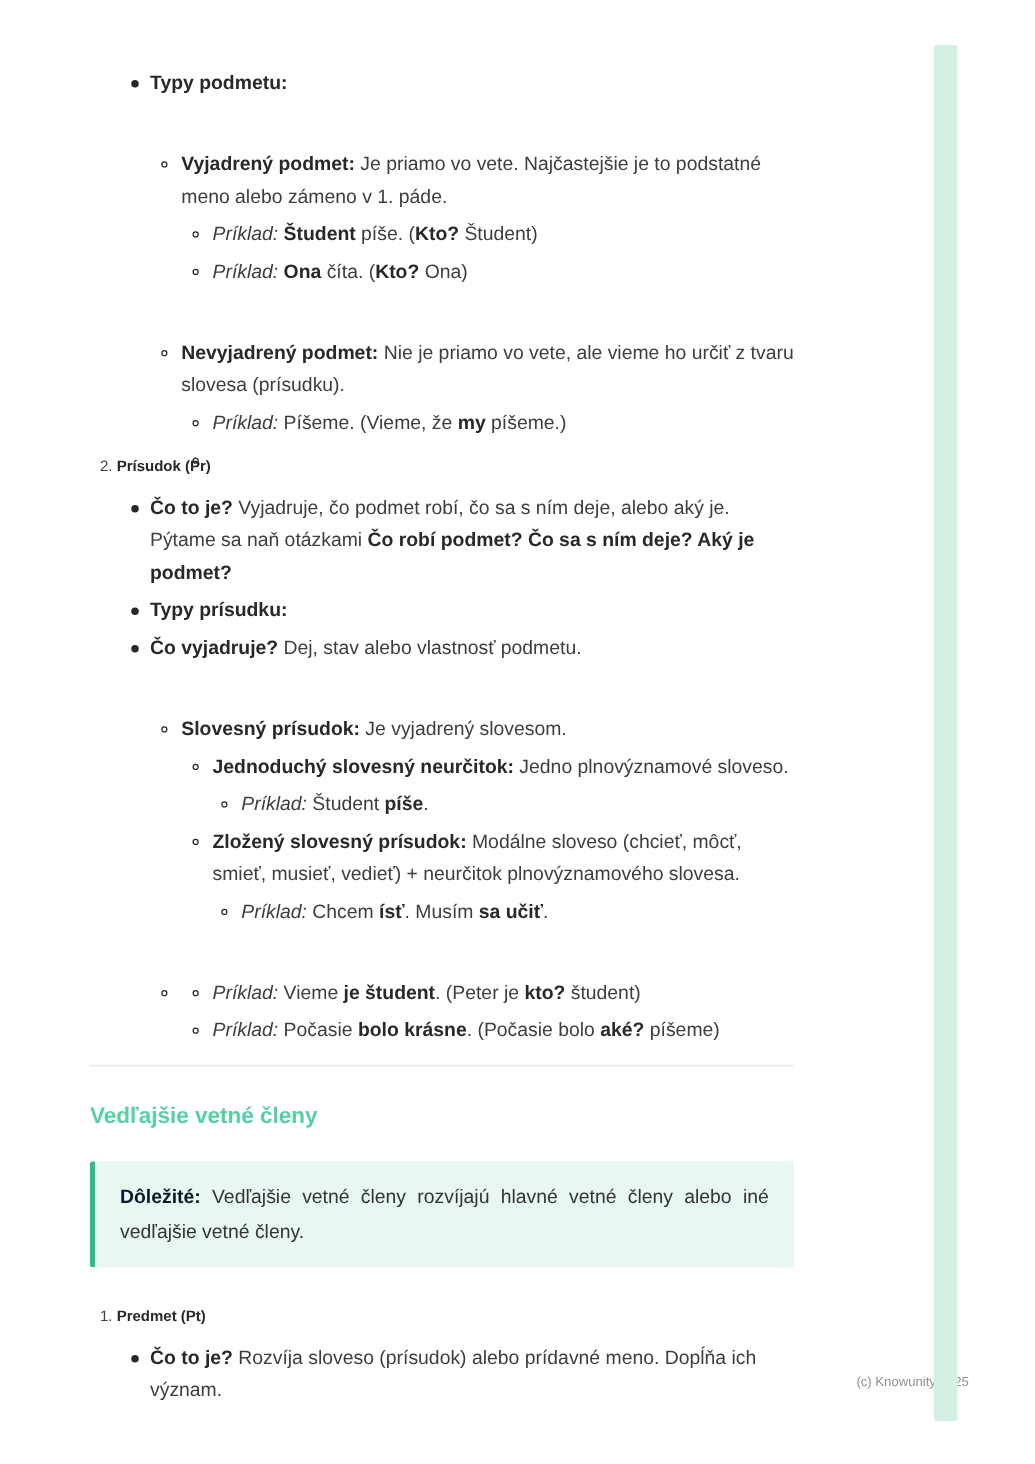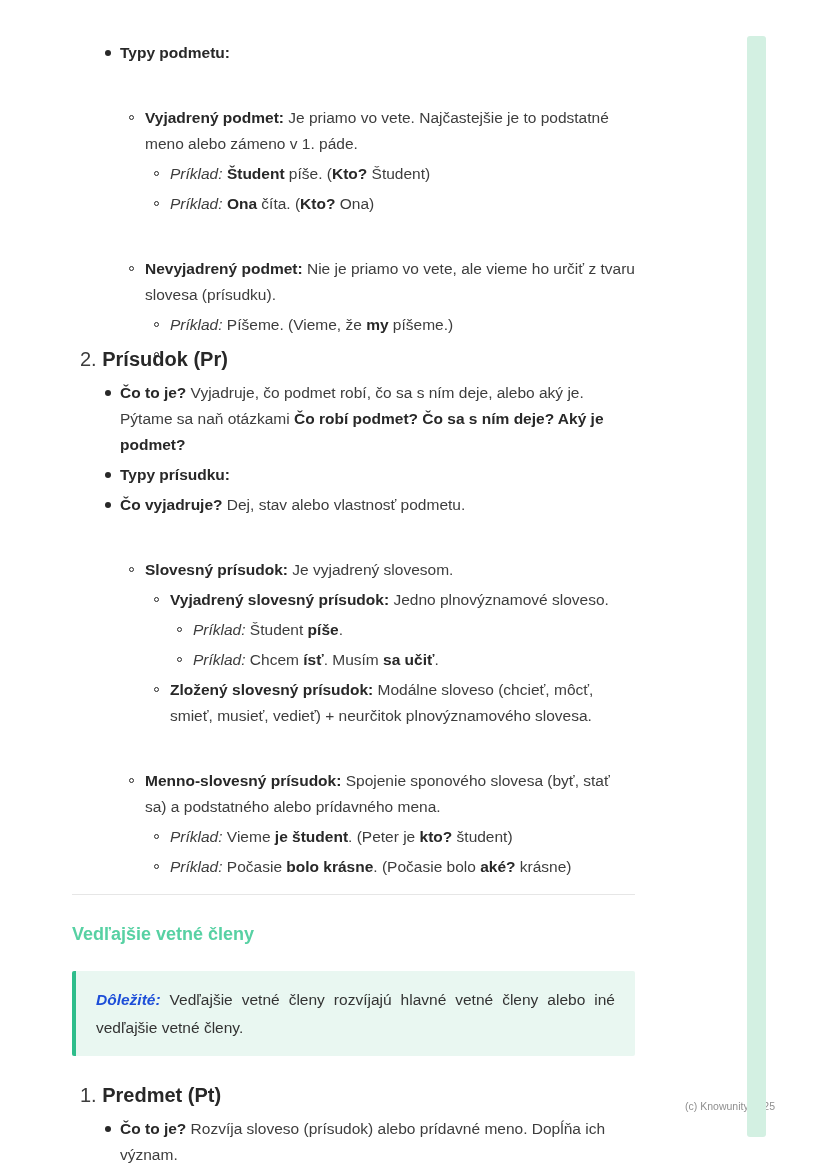--- a/index.html
+++ b/index.html
@@ -17,41 +17,41 @@
   body{
     background:#ffffff;
     position:relative;
     overflow:hidden;
     font-family:"Liberation Sans", sans-serif;
     color:var(--text);
   }
   .content{
     position:absolute;
     left:72px;
-    top:0;
+    top:14px;
     width:563px;
     padding-top:40px;
     font-size:15.5px;
     line-height:26px;
   }
   
   .li{position:relative;margin:0 0 4px 0;}
   .li.gap{}
   .level-1{padding-left:48px;}
   .level-1 .bullet{left:33px;}
   .level-2{padding-left:73px;margin-top:39px;}
   .level-2 .bullet{left:57px;}
   .level-3{padding-left:98px;}
   .level-3 .bullet{left:82px;}
   .level-4{padding-left:121px;}
   .level-4 .bullet{left:105px;}
   .bullet{position:absolute;top:10px;border-radius:50%;}
   .bullet.disc{width:6px;height:6px;background:var(--bold);}
   .bullet.circ{width:5px;height:5px;border:1.5px solid var(--bold);}
-  .num-item{padding-left:8px;margin:8px 0 8px 0;font-size:20px;}
+  .num-item{padding-left:8px;margin:8px 0 8px 0;font-size:12px;}
   .num-item.gap{margin-top:26px;}
   .b{font-weight:700;color:var(--bold);}
   .i{font-style:italic;}
   
   .divider{border:none;border-top:1px solid var(--divider);margin:14px 0 24px 0;}
   .section-heading{
     font-size:18px;
     line-height:30px;
     font-weight:700;
     color:var(--accent);
@@ -63,21 +63,21 @@
     border-radius:2px;
     padding:15px 20px;
     margin:0 0 4px 0;
   }
   .callout-text{
     font-size:15.5px;
     line-height:27.5px;
     text-align:justify;
     color:#333333;
   }
-  .callout-text .b{color:#1d4ed8;font-style:italic;}
+  .callout-text .b{color:#0f172a;}
   
   .footer{
     position:absolute;
     top:1100px;
     right:53px;
     font-size:10.5px;
     color:var(--footer);
   }
   .scroll-strip{
     position:absolute;
@@ -100,27 +100,27 @@
       <div class="li level-3"><span class="bullet circ"></span><span class="li-text"><span class="i">Príklad:</span><span> </span><span class="b">Študent</span><span> píše. (</span><span class="b">Kto?</span><span> Študent)</span></span></div>
       <div class="li level-3"><span class="bullet circ"></span><span class="li-text"><span class="i">Príklad:</span><span> </span><span class="b">Ona</span><span> číta. (</span><span class="b">Kto?</span><span> Ona)</span></span></div>
       <div class="li level-2 gap"><span class="bullet circ"></span><span class="li-text"><span class="b">Nevyjadrený podmet:</span><span> Nie je priamo vo vete, ale vieme ho určiť z tvaru slovesa (prísudku).</span></span></div>
       <div class="li level-3"><span class="bullet circ"></span><span class="li-text"><span class="i">Príklad:</span><span> Píšeme. (Vieme, že </span><span class="b">my</span><span> píšeme.)</span></span></div>
       <div class="li level-3 gap"><span class="bullet circ"></span></div>
       <div class="num-item"><span class="li-text"><span>2. </span><span class="b">Prísudok (Pr)</span></span></div>
       <div class="li level-1 gap"><span class="bullet disc"></span><span class="li-text"><span class="b">Čo to je?</span><span> Vyjadruje, čo podmet robí, čo sa s ním deje, alebo aký je. Pýtame sa naň otázkami </span><span class="b">Čo robí podmet? Čo sa s ním deje? Aký je podmet?</span></span></div>
       <div class="li level-1"><span class="bullet disc"></span><span class="li-text"><span class="b">Typy prísudku:</span></span></div>
       <div class="li level-1"><span class="bullet disc"></span><span class="li-text"><span class="b">Čo vyjadruje?</span><span> Dej, stav alebo vlastnosť podmetu.</span></span></div>
       <div class="li level-2"><span class="bullet circ"></span><span class="li-text"><span class="b">Slovesný prísudok:</span><span> Je vyjadrený slovesom.</span></span></div>
-      <div class="li level-3"><span class="bullet circ"></span><span class="li-text"><span class="b">Vyjadrený slovesný prísudok:</span><span> Jedno plnovýznamové sloveso.</span></span></div>
+      <div class="li level-3"><span class="bullet circ"></span><span class="li-text"><span class="b">Jednoduchý slovesný neurčitok:</span><span> Jedno plnovýznamové sloveso.</span></span></div>
       <div class="li level-4"><span class="bullet circ"></span><span class="li-text"><span class="i">Príklad:</span><span> Študent </span><span class="b">píše</span><span>.</span></span></div>
+      <div class="li level-3 gap"><span class="bullet circ"></span><span class="li-text"><span class="b">Zložený slovesný prísudok:</span><span> Modálne sloveso (chcieť, môcť, smieť, musieť, vedieť) + neurčitok plnovýznamového slovesa.</span></span></div>
       <div class="li level-4"><span class="bullet circ"></span><span class="li-text"><span class="i">Príklad:</span><span> Chcem </span><span class="b">ísť</span><span>. Musím </span><span class="b">sa učiť</span><span>.</span></span></div>
-      <div class="li level-3 gap"><span class="bullet circ"></span><span class="li-text"><span class="b">Zložený slovesný prísudok:</span><span> Modálne sloveso (chcieť, môcť, smieť, musieť, vedieť) + neurčitok plnovýznamového slovesa.</span></span></div>
-      <div class="li level-2 gap"><span class="bullet circ"></span><span class="li-text"><span class="b">Menno-slovesný prísudok:</span><span> Spojenie sponového slovesa (byť, stať sa) a podstatného alebo prídavného mena.</span></span></div>
+      <div class="li level-2 gap"><span class="bullet circ"></span></div>
       <div class="li level-3"><span class="bullet circ"></span><span class="li-text"><span class="i">Príklad:</span><span> Vieme </span><span class="b">je študent</span><span>. (Peter je </span><span class="b">kto?</span><span> študent)</span></span></div>
-      <div class="li level-3 gap"><span class="bullet circ"></span><span class="li-text"><span class="i">Príklad:</span><span> Počasie </span><span class="b">bolo krásne</span><span>. (Počasie bolo </span><span class="b">aké?</span><span> krásne)</span></span></div>
+      <div class="li level-3 gap"><span class="bullet circ"></span><span class="li-text"><span class="i">Príklad:</span><span> Počasie </span><span class="b">bolo krásne</span><span>. (Počasie bolo </span><span class="b">aké?</span><span> píšeme)</span></span></div>
     </div>
 
   <hr class="divider">
 
   <h1 class="section-heading">Vedľajšie vetné členy</h1>
 
   <div class="callout">
     <p class="callout-text"><span class="b">Dôležité:</span><span> Vedľajšie vetné členy rozvíjajú hlavné vetné členy alebo iné vedľajšie vetné členy.</span></p>
   </div>
 

